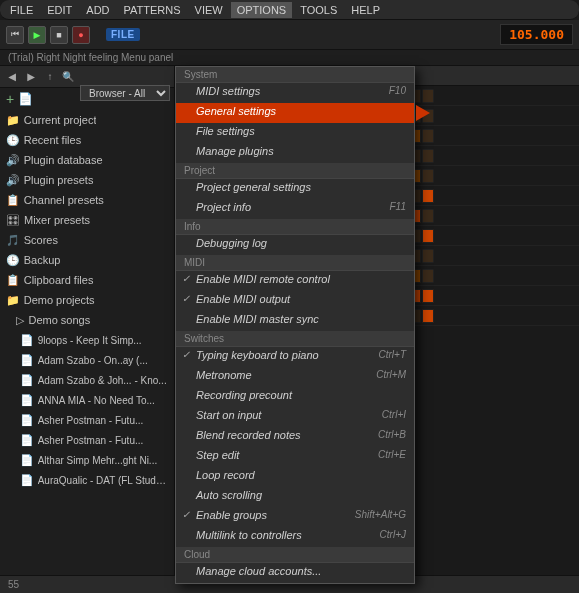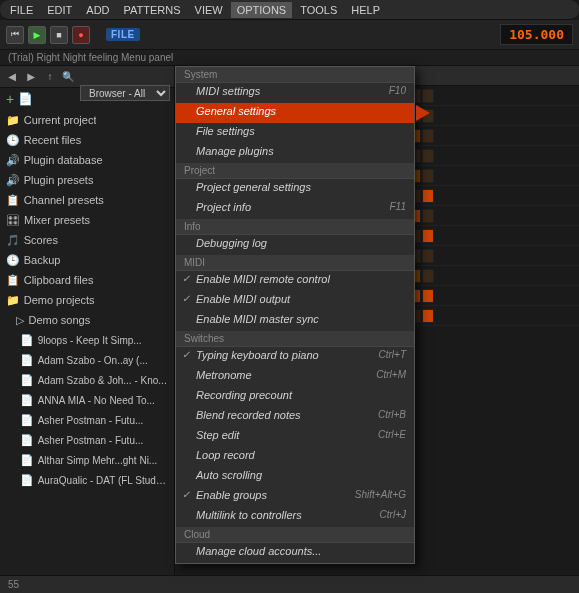--- a/index.html
+++ b/index.html
@@ -711,20 +711,24 @@
       <span class="shortcut">Ctrl+T</span>
     </div>
     <div class="dropdown-item">
       <span>Metronome</span>
       <span class="shortcut">Ctrl+M</span>
     </div>
     <div class="dropdown-item">
       <span>Recording precount</span>
     </div>
     <div class="dropdown-item">
+      <span>Start on input</span>
+      <span class="shortcut">Ctrl+I</span>
+    </div>
+    <div class="dropdown-item">
       <span>Blend recorded notes</span>
       <span class="shortcut">Ctrl+B</span>
     </div>
     <div class="dropdown-item">
       <span>Step edit</span>
       <span class="shortcut">Ctrl+E</span>
     </div>
     <div class="dropdown-item">
       <span>Loop record</span>
     </div>

